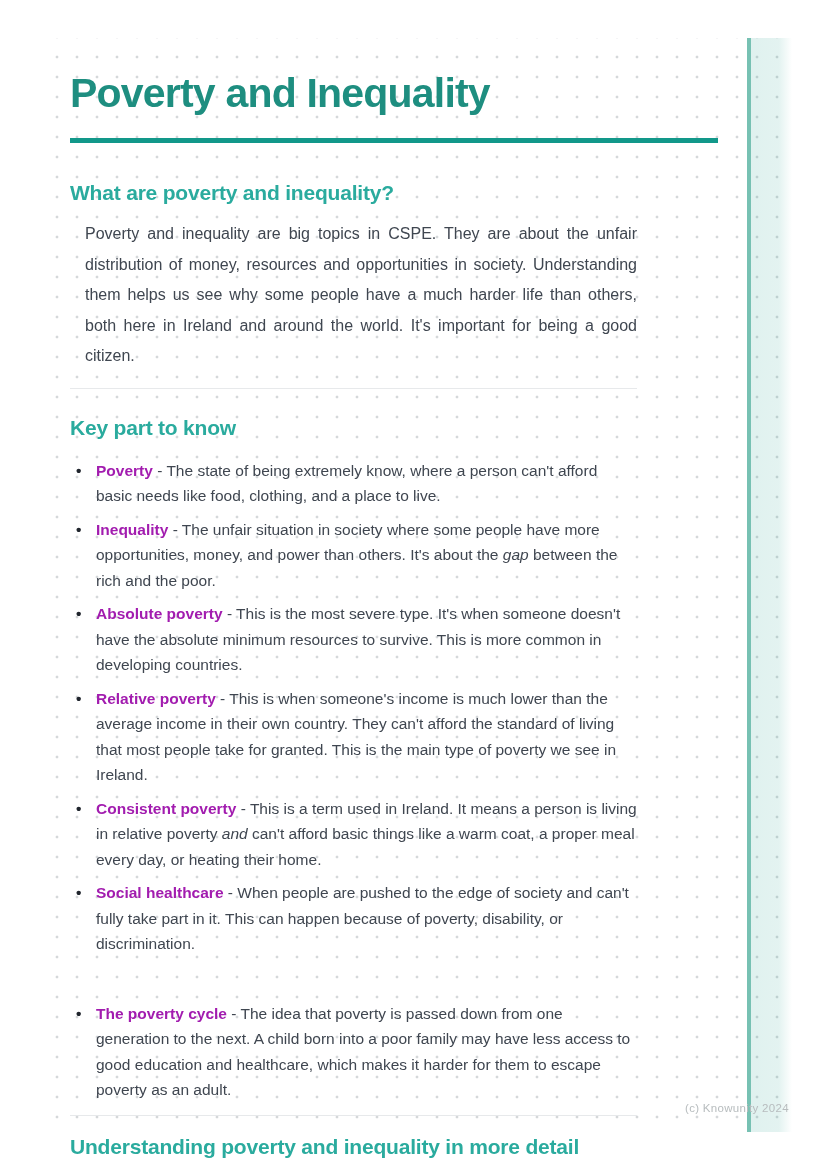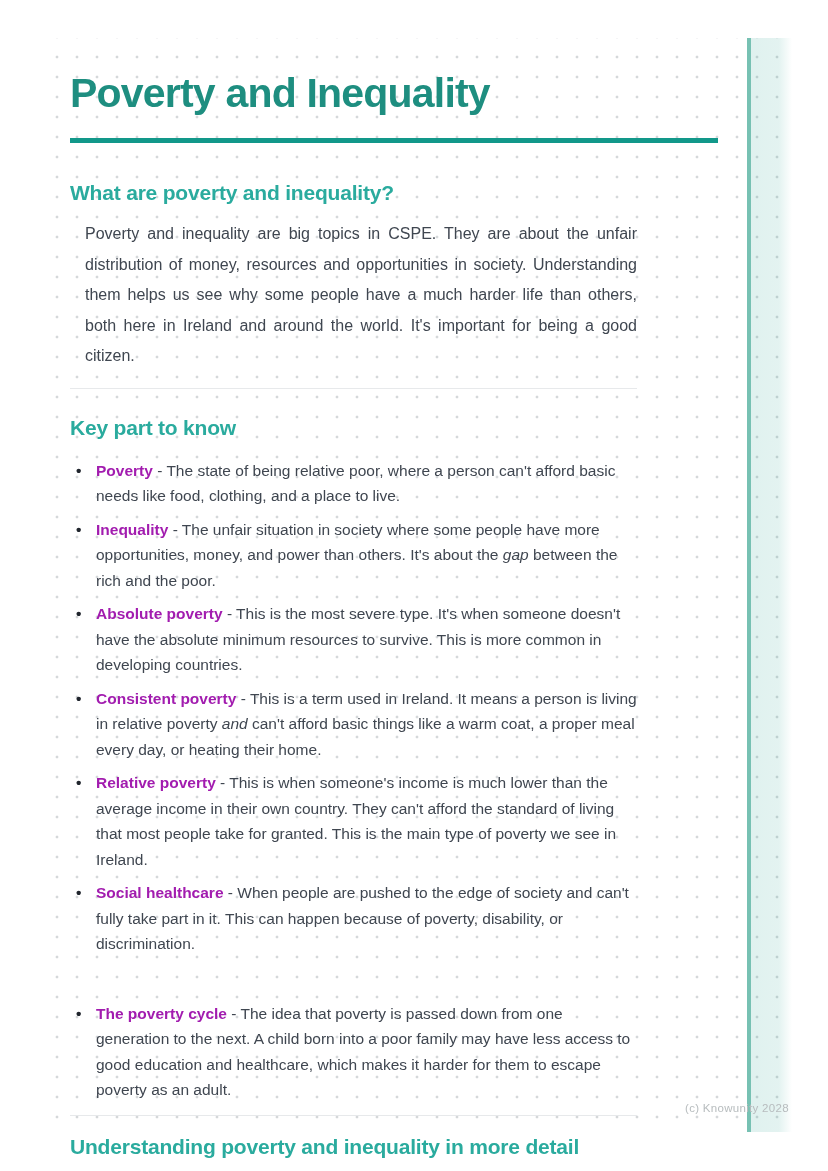--- a/index.html
+++ b/index.html
@@ -92,30 +92,30 @@
     <div class="title-rule"></div>
 
     <h2 class="section-heading intro-h">What are poverty and inequality?</h2>
     <p class="intro-p">Poverty and inequality are big topics in CSPE. They are about the unfair distribution of money, resources and opportunities in society. Understanding them helps us see why some people have a much harder life than others, both here in Ireland and around the world. It's important for being a good citizen.</p>
 
     <hr class="divider divider-1">
 
     <h2 class="section-heading keywords-h">Key part to know</h2>
 
     <ul class="keyword-list">
-      <li><strong>Poverty</strong><span> - </span><span>The state of being relative poor, where a person can't afford basic needs like food, clothing, and a place to live.</span><em></em><span></span></li>
+      <li><strong>Poverty</strong><span> - </span><span>The state of being extremely know, where a person can't afford basic needs like food, clothing, and a place to live.</span><em></em><span></span></li>
       <li><strong>Inequality</strong><span> - </span><span>The unfair situation in society where some people have more opportunities, money, and power than others. It's about the </span><em>gap</em><span> between the rich and the poor.</span></li>
       <li><strong>Absolute poverty</strong><span> - </span><span>This is the most severe type. It's when someone doesn't have the absolute minimum resources to survive. This is more common in developing countries.</span><em></em><span></span></li>
+      <li><strong>Relative poverty</strong><span> - </span><span>This is when someone's income is much lower than the average income in their own country. They can't afford the standard of living that most people take for granted. This is the main type of poverty we see in Ireland.</span><em></em><span></span></li>
       <li><strong>Consistent poverty</strong><span> - </span><span>This is a term used in Ireland. It means a person is living in relative poverty </span><em>and</em><span> can't afford basic things like a warm coat, a proper meal every day, or heating their home.</span></li>
-      <li><strong>Relative poverty</strong><span> - </span><span>This is when someone's income is much lower than the average income in their own country. They can't afford the standard of living that most people take for granted. This is the main type of poverty we see in Ireland.</span><em></em><span></span></li>
       <li><strong>Social healthcare</strong><span> - </span><span>When people are pushed to the edge of society and can't fully take part in it. This can happen because of poverty, disability, or discrimination.</span><em></em><span></span></li>
       <li><strong>The poverty cycle</strong><span> - </span><span>The idea that poverty is passed down from one generation to the next. A child born into a poor family may have less access to good education and healthcare, which makes it harder for them to escape poverty as an adult.</span><em></em><span></span></li>
     </ul>
 
     <hr class="divider divider-2">
 
     <h2 class="section-heading detail-h">Understanding poverty and inequality in more detail</h2>
 
   </div>
 
-  <div class="watermark">(c) Knowunity 2028</div>
+  <div class="watermark">(c) Knowunity 2024</div>
 
 </div>
 
 </body></html>

